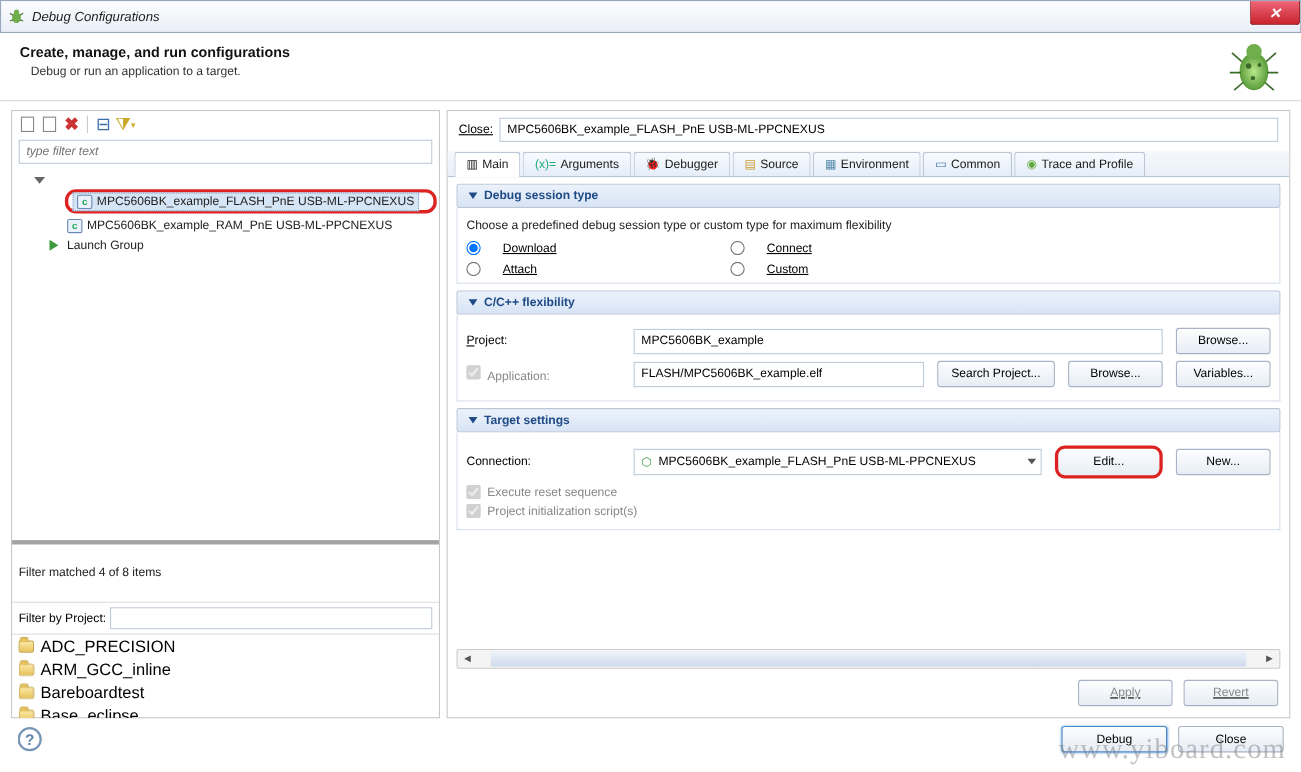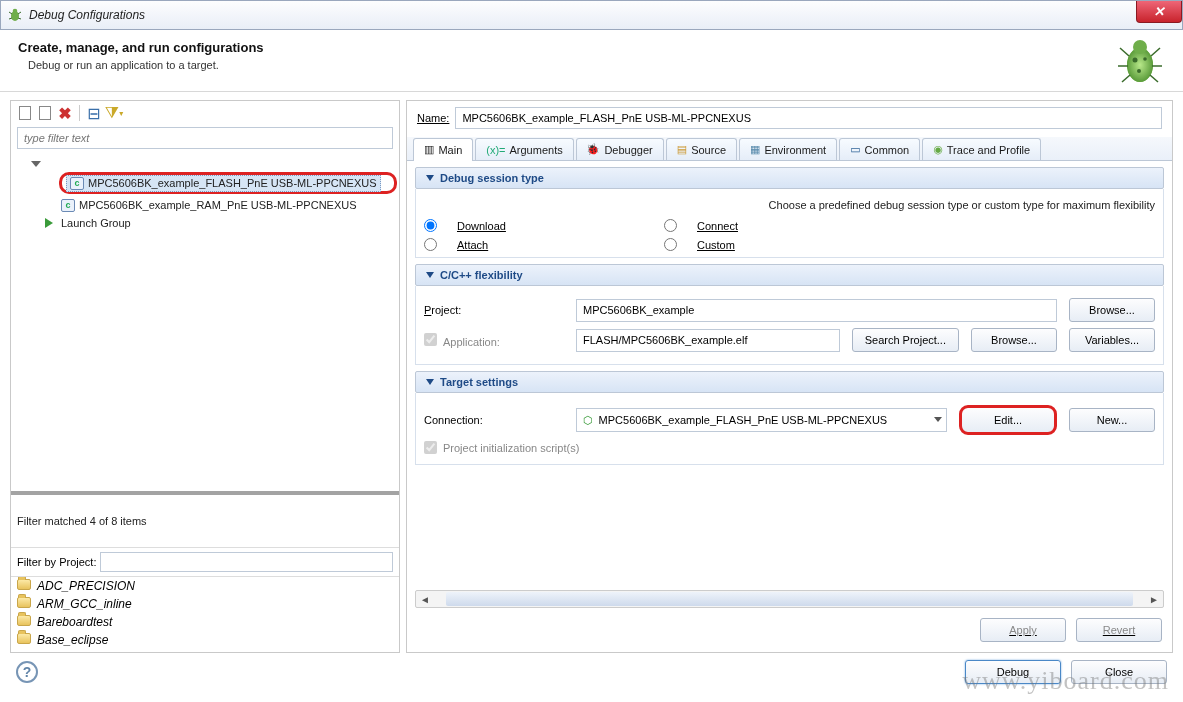--- a/index.html
+++ b/index.html
@@ -32,42 +32,42 @@
 .tri { width:0;height:0;border-left:5px solid transparent;border-right:5px solid transparent;border-top:6px solid #666; margin-right:4px; }
 .c-badge { width:14px; height:13px; border:1px solid #6b8ab5; background:#eaf1fb; font-size:9px; color:#2a5; display:flex; align-items:center; justify-content:center; font-weight:bold; border-radius:2px; }
 .highlight-row { border:3px solid #d22; border-radius:10px; padding:0 4px; height:22px; display:flex; align-items:center; }
 .highlight-row .inner-sel { background:#d6e5f5; border:1px dotted #7a9ac3; padding:1px 3px; display:flex; align-items:center; gap:4px; }
 .green-tri { width:0;height:0;border-top:5px solid transparent;border-bottom:5px solid transparent;border-left:8px solid #3a9b3a; margin-right:4px; }
 
 .filter-matched { font-size:11px; padding:20px 6px; border-top:4px solid #a3a3a3; color:#222; }
 .filter-project { padding:4px 6px; font-size:11px; display:flex; align-items:center; gap:4px; border-top:1px solid #ddd; }
 .filter-project input { flex:1; height:20px; border:1px solid #bfcad8; }
 .project-list { border-top:1px solid #ddd; height:76px; overflow-y:scroll; }
-.project-list .prow { display:flex;align-items:flex-start; gap:6px; padding:2px 6px; font-size:12px;font-style:italic; }
+.project-list .prow { display:flex;align-items:center; gap:6px; padding:2px 6px; font-size:15px; }
 .folder-icon { width:14px;height:11px; background:linear-gradient(#fce9a6,#e8c35d); border:1px solid #c9a64a; border-radius:2px; position:relative; }
 .folder-icon::before { content:""; position:absolute; top:-4px; left:0; width:6px; height:3px; background:#e8c35d; border:1px solid #c9a64a; border-bottom:none; border-radius:2px 2px 0 0; }
 
 
 .name-row { display:flex; align-items:center; padding:6px 10px; gap:6px; }
 .name-row label { font-size:11px; text-decoration:underline; }
 .name-row input { flex:1; height:22px; border:1px solid #bfcad8; font-size:11px; padding:0 6px; }
 
 .tabs { display:flex; padding:0 6px; margin-top:2px; border-bottom:1px solid #bcc7d6; background:linear-gradient(#f5f8fc,#eaf0f9); height:24px; align-items:flex-end; }
 .tab { height:22px; padding:0 10px; display:flex; align-items:center; gap:4px; font-size:11px; border:1px solid #bcc7d6; border-bottom:none; background:linear-gradient(#f7fbff,#e5edf8); margin-right:2px; border-radius:3px 3px 0 0; color:#1a1a1a; }
 .tab.active { background:#fff; position:relative; z-index:2; }
 .tab.active::after { content:""; position:absolute; left:0;right:0;bottom:-1px;height:2px;background:#fff; }
 
 .tab-body { flex:1; padding:6px 8px; overflow:auto; }
 
 .section-hdr { background:linear-gradient(#ecf2fb,#d7e4f5); border:1px solid #bcc7d6; padding:4px 10px; font-size:11px; color:#1e4a86; font-weight:bold; border-radius:2px; display:flex; align-items:center; gap:6px; }
 .section-hdr .collapser { width:0;height:0;border-left:4px solid transparent;border-right:4px solid transparent;border-top:6px solid #1e4a86; }
 .section-hdr .expander { width:0;height:0;border-top:4px solid transparent;border-bottom:4px solid transparent;border-left:6px solid #1e4a86; }
 .section-body { padding:6px 8px; border:1px solid #d7e0ec; border-top:none; font-size:11px; }
 
-.choose-text { margin:4px 0 8px 0; font-size:11px; color:#222;text-align:right; }
+.choose-text { margin:4px 0 8px 0; font-size:11px; color:#222; }
 .radio-grid { display:grid; grid-template-columns: 180px 180px; row-gap:6px; column-gap:60px; }
 .radio-opt { display:flex;align-items:center; gap:20px;text-decoration:underline; }
 input[type=radio]{ width:13px;height:13px; }
 
 .form-row { display:flex; align-items:center; margin:6px 0; gap:12px; }
 .form-row label { width:140px; font-size:11px; }
 .text-box { height:23px; border:1px solid #bfcad8; font-size:11px; padding:0 6px; background:#fff; }
 .btn { height:24px; min-width:86px; border:1px solid #a8b4c5; background:linear-gradient(#fdfdfe,#e7edf5); border-radius:3px; font-size:11px; padding:0 12px; cursor:pointer; }
 .btn:disabled, .btn.disabled { color:#888; }
 .btn.highlight-red { border:3px solid #d22; border-radius:9px; height:30px; min-width:98px; position:relative; }
@@ -203,21 +203,21 @@
         </div>
       <div class="prow">
           <span class="folder-icon"></span>
           <span>Base_eclipse</span>
         </div>
     </div>
   </div>
 
   <div class="right">
     <div class="name-row">
-      <label>Name:</label>
+      <label>Close:</label>
       <input class="text-box" type="text" value="MPC5606BK_example_FLASH_PnE USB-ML-PPCNEXUS" style="">
     </div>
     <div class="tabs">
       <div class="tab active">
           <span class="tiny-ico">▥</span>
           <span>Main</span>
         </div>
       <div class="tab">
           <span class="tiny-ico" style="color:#2a7">(x)=</span>
           <span>Arguments</span>
@@ -302,20 +302,24 @@
           <div class="combo" style="flex:1">
             <span style="color:#3a9b3a">⬡</span>
             <span>MPC5606BK_example_FLASH_PnE USB-ML-PPCNEXUS</span>
             <span class="drop"></span>
           </div>
           <button class="btn highlight-red">Edit...</button>
           <button class="btn">New...</button>
         </div>
         <div class="check-line">
             <input type="checkbox" checked="" disabled="" style="">
+            <span>Execute reset sequence</span>
+          </div>
+        <div class="check-line">
+            <input type="checkbox" checked="" disabled="" style="">
             <span>Project initialization script(s)</span>
           </div>
       </div>
     </div>
 
     <div class="hscroll">
       <span class="arrow l">◄</span>
       <div class="thumb"></div>
       <span class="arrow r">►</span>
     </div>

